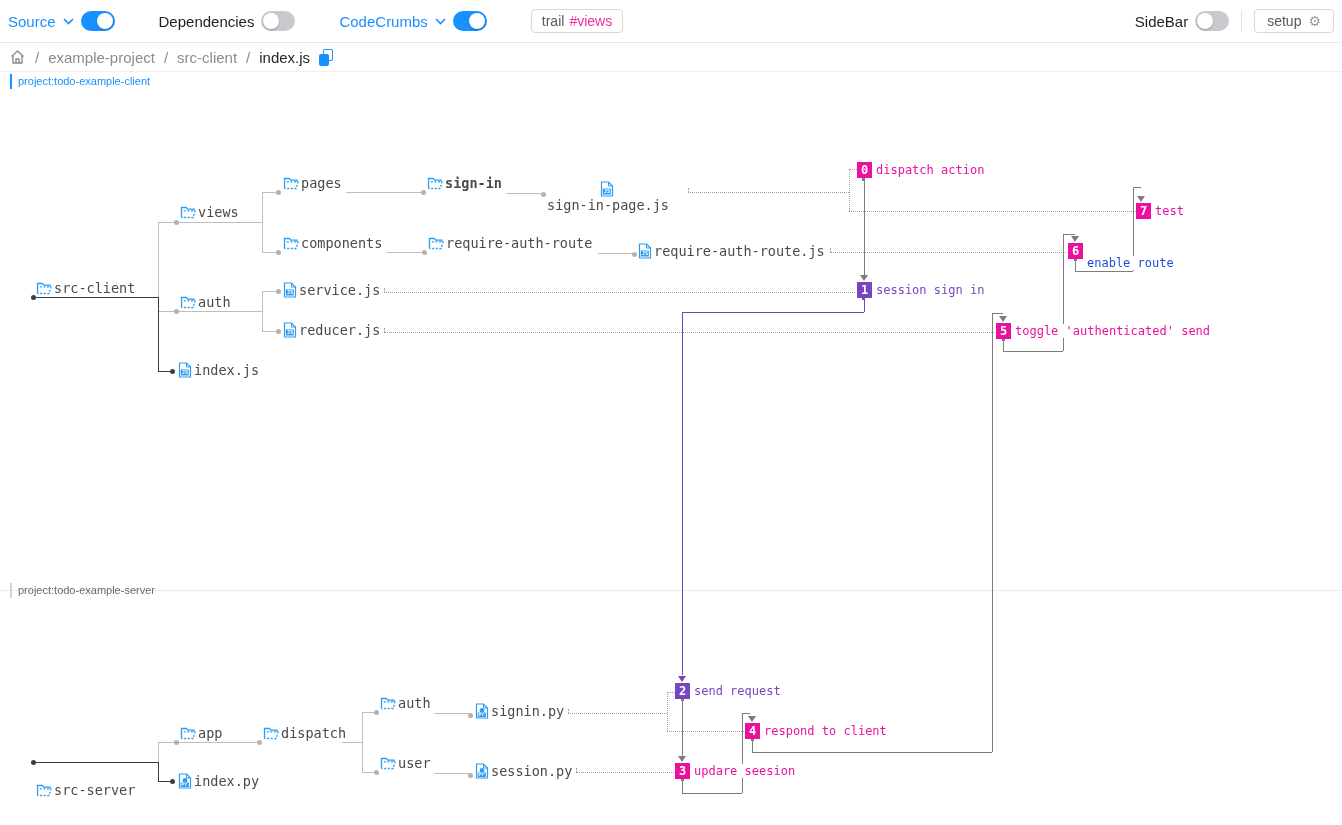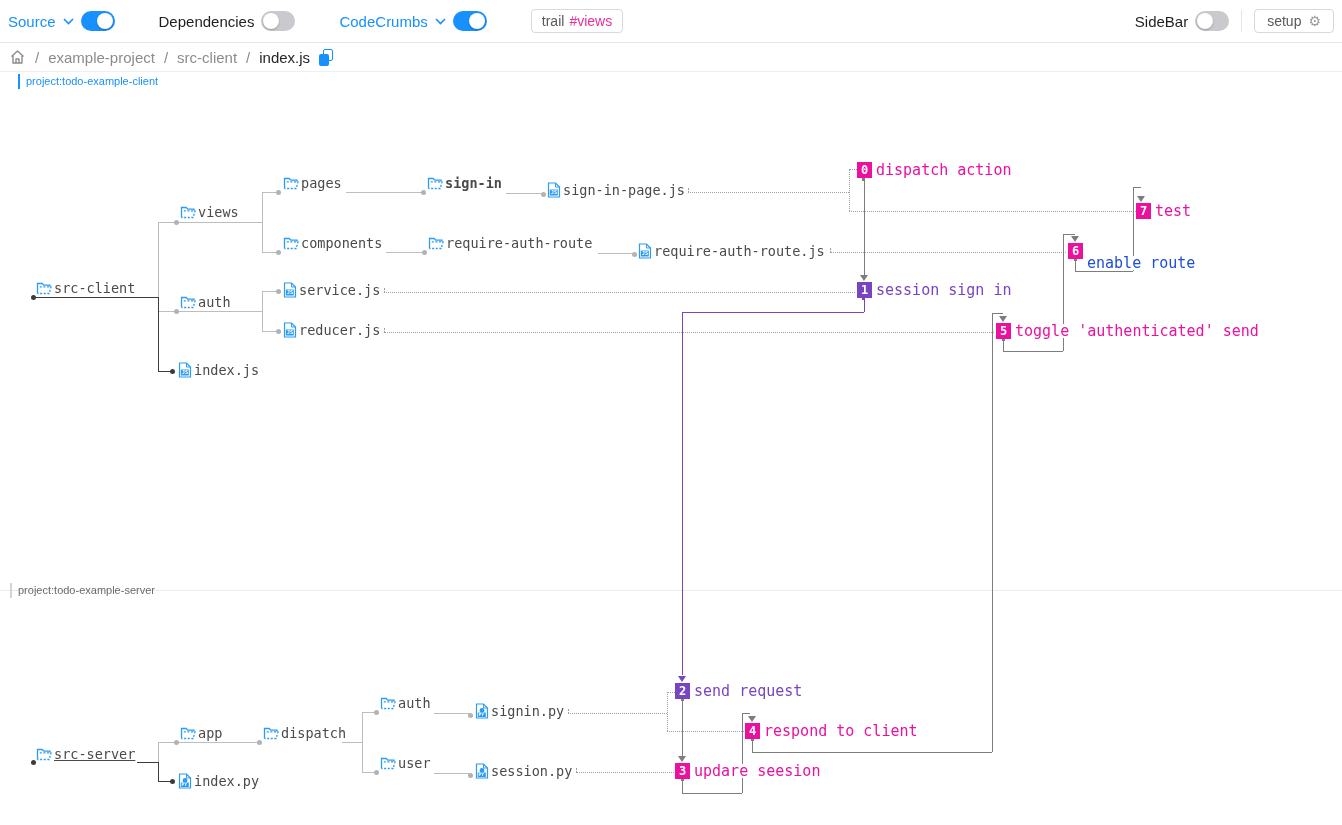--- a/index.html
+++ b/index.html
@@ -35,21 +35,21 @@
                 border-bottom:1px solid #efefef; font-size:15px; color:#8c8c8c; }
   .breadcrumb .cur { color:#262626; }
   .copy-icon { position:relative; width:14px; height:17px; display:inline-block; }
   .copy-icon .back  { position:absolute; right:0; top:0; width:10px; height:12px;
                       border:1.6px solid #1890ff; border-radius:2px; background:#fff; }
   .copy-icon .front { position:absolute; left:0; bottom:0; width:10px; height:12px;
                       background:#1890ff; border-radius:2px; }
 
   
   .section-label { position:absolute; font-size:11px; padding-left:6px; line-height:15px; }
-  .section-label.client { left:18px; top:74px; color:#1890ff; border-left:2px solid #1890ff; }
+  .section-label.client { left:10px; top:74px; color:#1890ff; border-left:2px solid #1890ff; }
   .section-label.server { left:10px; top:583px; color:#6b6b6b; border-left:2px solid #d4d4d4; }
   .hdivider { position:absolute; left:0; top:590px; width:1342px; height:1px; background:#ececec; }
 
   
   #diagram { position:absolute; left:0; top:0; width:1342px; height:825px; }
   .hline,.vline,.dot,.nub,.arr,.node,.crumb-badge,.crumb-label,.tick { position:absolute; }
   .hline { height:1px; } .vline { width:1px; }
   .dotted-h { height:0; border-top:1px dotted #9e9e9e; }
   .dotted-v { width:0; border-left:1px dotted #9e9e9e; }
   .tick { width:0; height:4px; border-left:1px dotted #9e9e9e; }
@@ -57,21 +57,21 @@
   .nub { width:3px; height:3px; }
   .arr { width:0; height:0; border-left:4px solid transparent; border-right:4px solid transparent;
          border-top:6px solid #7d7d7d; }
   .node { display:flex; align-items:center; height:18px; cursor:pointer;
           font-family:"DejaVu Sans Mono", monospace; font-size:13.5px; color:#4a4a4a;
           white-space:pre; background:#fff; padding-right:2px; }
   .node svg { margin-right:2px; flex:none; }
   .crumb-badge { width:15px; height:16px; color:#fff; text-align:center;
                  font-family:"DejaVu Sans Mono", monospace; font-size:12px; font-weight:bold;
                  line-height:16px; cursor:pointer; }
-  .crumb-label { font-family:"DejaVu Sans Mono", monospace; font-size:15px; white-space:pre;
+  .crumb-label { font-family:"DejaVu Sans Mono", monospace; font-size:12px; white-space:pre;
                  line-height:14px; cursor:pointer; background:#fff; }
 </style>
 </head>
 <body>
 
 <div class="toolbar">
   <div class="tgroup">
     <span class="tlabel blue">Source</span>
     <svg class="chev" viewBox="0 0 11 7">
         <polyline points="1,1 5.5,5.5 10,1" fill="none" stroke="#1890ff" stroke-width="1.6"></polyline>
@@ -257,21 +257,21 @@
     <path d="M3.8 5.8 H15 L13.2 12.5 H1.5" fill="none" stroke="#2b9cf2" stroke-width="1.3" stroke-dasharray="2 1.6"></path>
       </svg><span>pages</span></div>
     <div class="node" style="left: 283px; top: 234px;"><svg width="16" height="15" viewBox="0 0 16 15">
     <path d="M1.5 12.5 V2.5 H6.2 L7.8 4.2 H14 V5.8" fill="none" stroke="#2b9cf2" stroke-width="1.3"></path>
     <path d="M3.8 5.8 H15 L13.2 12.5 H1.5" fill="none" stroke="#2b9cf2" stroke-width="1.3" stroke-dasharray="2 1.6"></path>
       </svg><span>components</span></div>
     <div class="node" style="left: 427px; top: 174px; font-weight: bold;"><svg width="16" height="15" viewBox="0 0 16 15">
     <path d="M1.5 12.5 V2.5 H6.2 L7.8 4.2 H14 V5.8" fill="none" stroke="#2b9cf2" stroke-width="1.3"></path>
     <path d="M3.8 5.8 H15 L13.2 12.5 H1.5" fill="none" stroke="#2b9cf2" stroke-width="1.3" stroke-dasharray="2 1.6"></path>
       </svg><span>sign-in</span></div>
-    <div class="node" style="left: 547px; top: 181px;"><svg width="14" height="16" viewBox="0 0 14 16">
+    <div class="node" style="left: 547px; top: 181px; flex-direction: column;"><svg width="14" height="16" viewBox="0 0 14 16">
     <path d="M1.5 1 H8.5 L12.5 5 V15 H1.5 Z" fill="#fff" stroke="#2b9cf2" stroke-width="1.2"></path>
     <path d="M8.5 1 V5 H12.5" fill="none" stroke="#2b9cf2" stroke-width="1"></path>
     <rect x="2.8" y="7.5" width="8" height="6" fill="#2b9cf2"></rect>
     <text x="3.8" y="12.4" font-size="5.4" font-weight="bold" fill="#fff" font-family="monospace">JS</text>
       </svg><span>sign-in-page.js</span></div>
     <div class="node" style="left: 428px; top: 234px;"><svg width="16" height="15" viewBox="0 0 16 15">
     <path d="M1.5 12.5 V2.5 H6.2 L7.8 4.2 H14 V5.8" fill="none" stroke="#2b9cf2" stroke-width="1.3"></path>
     <path d="M3.8 5.8 H15 L13.2 12.5 H1.5" fill="none" stroke="#2b9cf2" stroke-width="1.3" stroke-dasharray="2 1.6"></path>
       </svg><span>require-auth-route</span></div>
     <div class="node" style="left: 638px; top: 242px;"><svg width="14" height="16" viewBox="0 0 14 16">
@@ -285,21 +285,21 @@
     <path d="M8.5 1 V5 H12.5" fill="none" stroke="#2b9cf2" stroke-width="1"></path>
     <rect x="2.8" y="7.5" width="8" height="6" fill="#2b9cf2"></rect>
     <text x="3.8" y="12.4" font-size="5.4" font-weight="bold" fill="#fff" font-family="monospace">JS</text>
       </svg><span>service.js</span></div>
     <div class="node" style="left: 283px; top: 321px;"><svg width="14" height="16" viewBox="0 0 14 16">
     <path d="M1.5 1 H8.5 L12.5 5 V15 H1.5 Z" fill="#fff" stroke="#2b9cf2" stroke-width="1.2"></path>
     <path d="M8.5 1 V5 H12.5" fill="none" stroke="#2b9cf2" stroke-width="1"></path>
     <rect x="2.8" y="7.5" width="8" height="6" fill="#2b9cf2"></rect>
     <text x="3.8" y="12.4" font-size="5.4" font-weight="bold" fill="#fff" font-family="monospace">JS</text>
       </svg><span>reducer.js</span></div>
-    <div class="node" style="left: 36px; top: 745px; text-decoration: underline;"><svg width="16" height="15" viewBox="0 0 16 15">
+    <div class="node" style="left: 36px; top: 781px;"><svg width="16" height="15" viewBox="0 0 16 15">
     <path d="M1.5 12.5 V2.5 H6.2 L7.8 4.2 H14 V5.8" fill="none" stroke="#2b9cf2" stroke-width="1.3"></path>
     <path d="M3.8 5.8 H15 L13.2 12.5 H1.5" fill="none" stroke="#2b9cf2" stroke-width="1.3" stroke-dasharray="2 1.6"></path>
       </svg><span>src-server</span></div>
     <div class="node" style="left: 180px; top: 724px;"><svg width="16" height="15" viewBox="0 0 16 15">
     <path d="M1.5 12.5 V2.5 H6.2 L7.8 4.2 H14 V5.8" fill="none" stroke="#2b9cf2" stroke-width="1.3"></path>
     <path d="M3.8 5.8 H15 L13.2 12.5 H1.5" fill="none" stroke="#2b9cf2" stroke-width="1.3" stroke-dasharray="2 1.6"></path>
       </svg><span>app</span></div>
     <div class="node" style="left: 178px; top: 772px;"><svg width="14" height="16" viewBox="0 0 14 16">
     <path d="M1.5 1 H8.5 L12.5 5 V15 H1.5 Z" fill="#fff" stroke="#2b9cf2" stroke-width="1.2"></path>
     <path d="M8.5 1 V5 H12.5" fill="none" stroke="#2b9cf2" stroke-width="1"></path>

